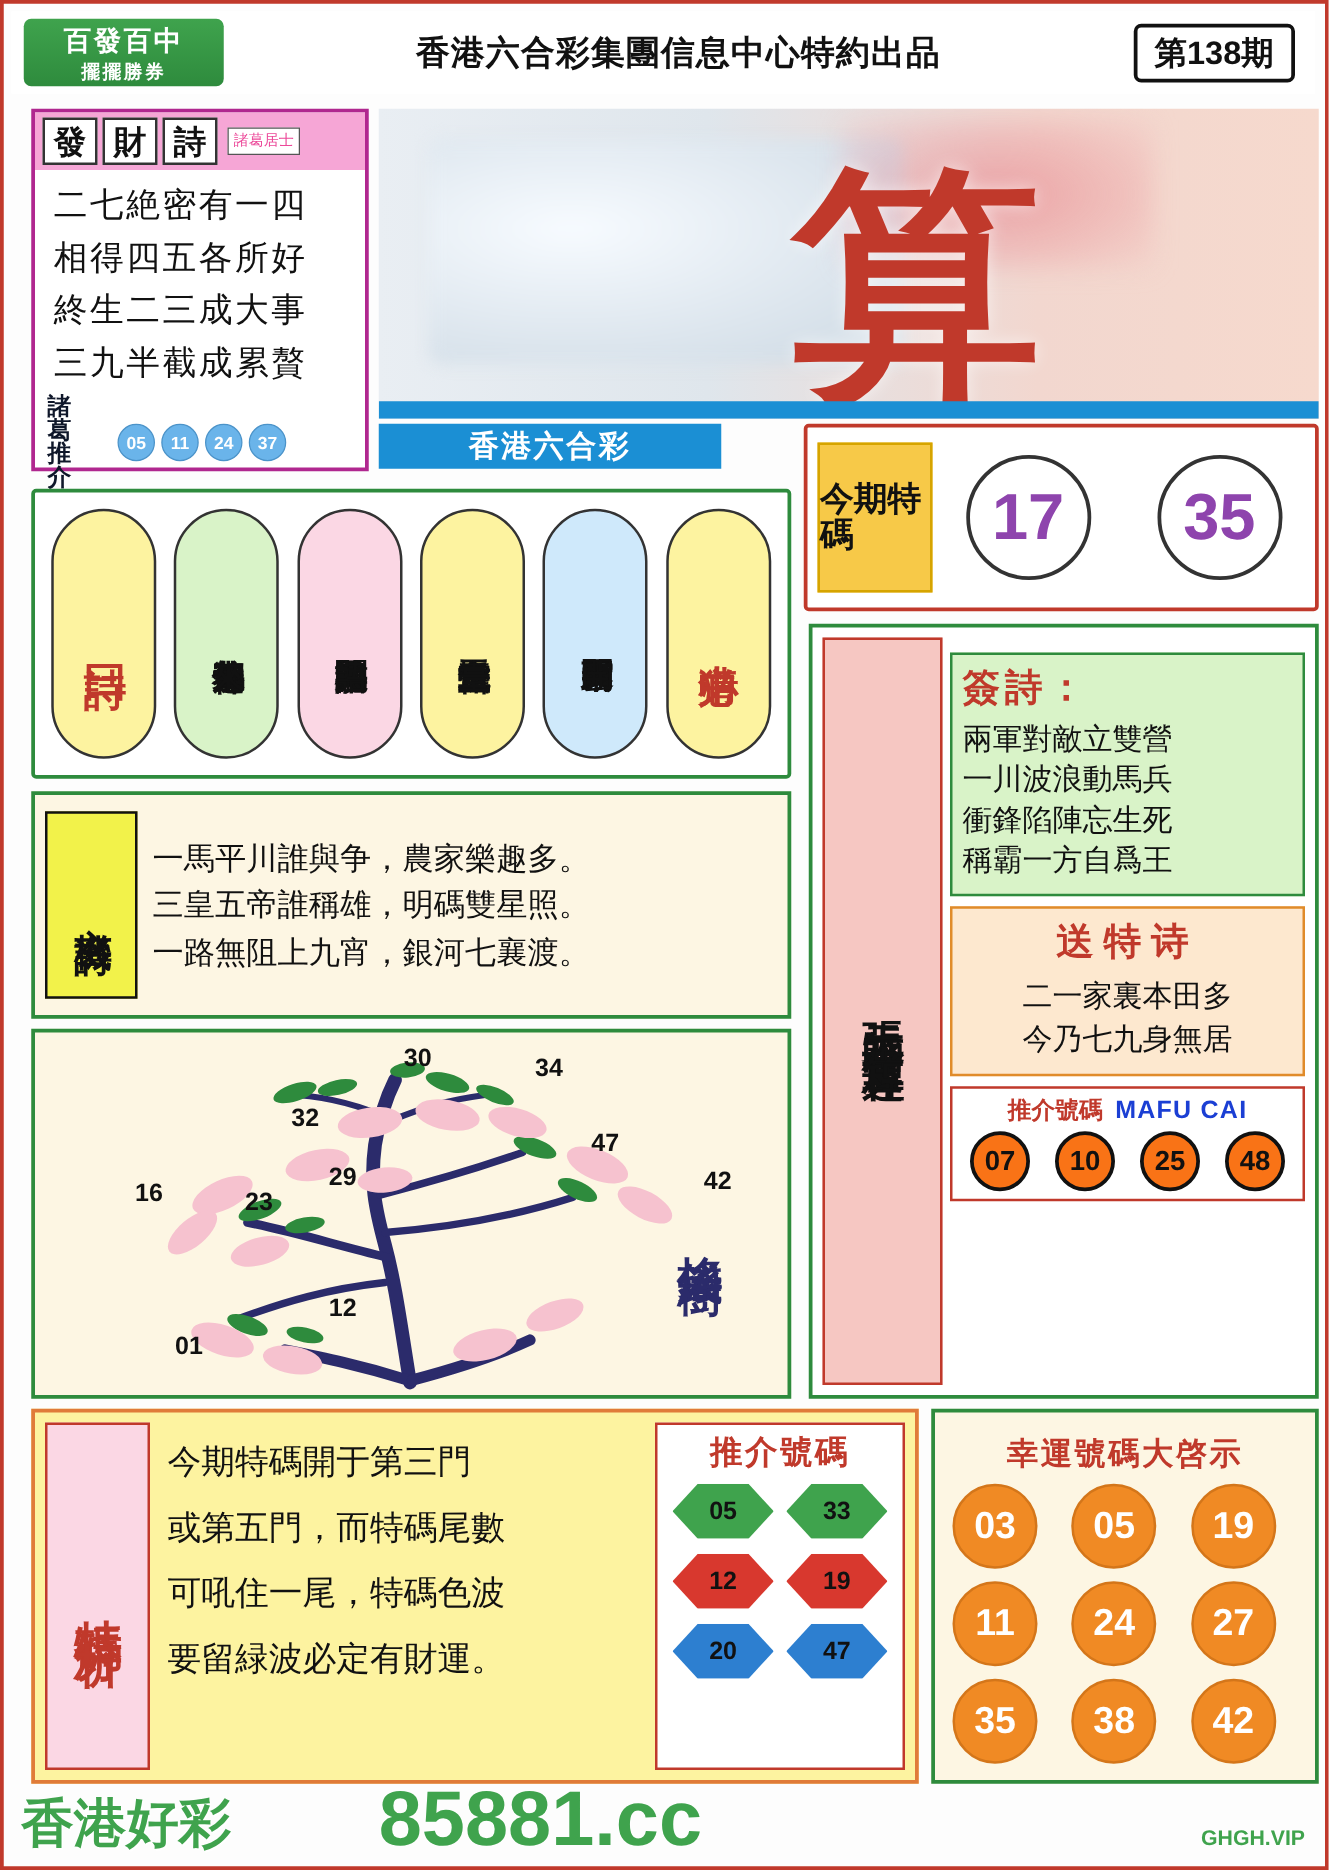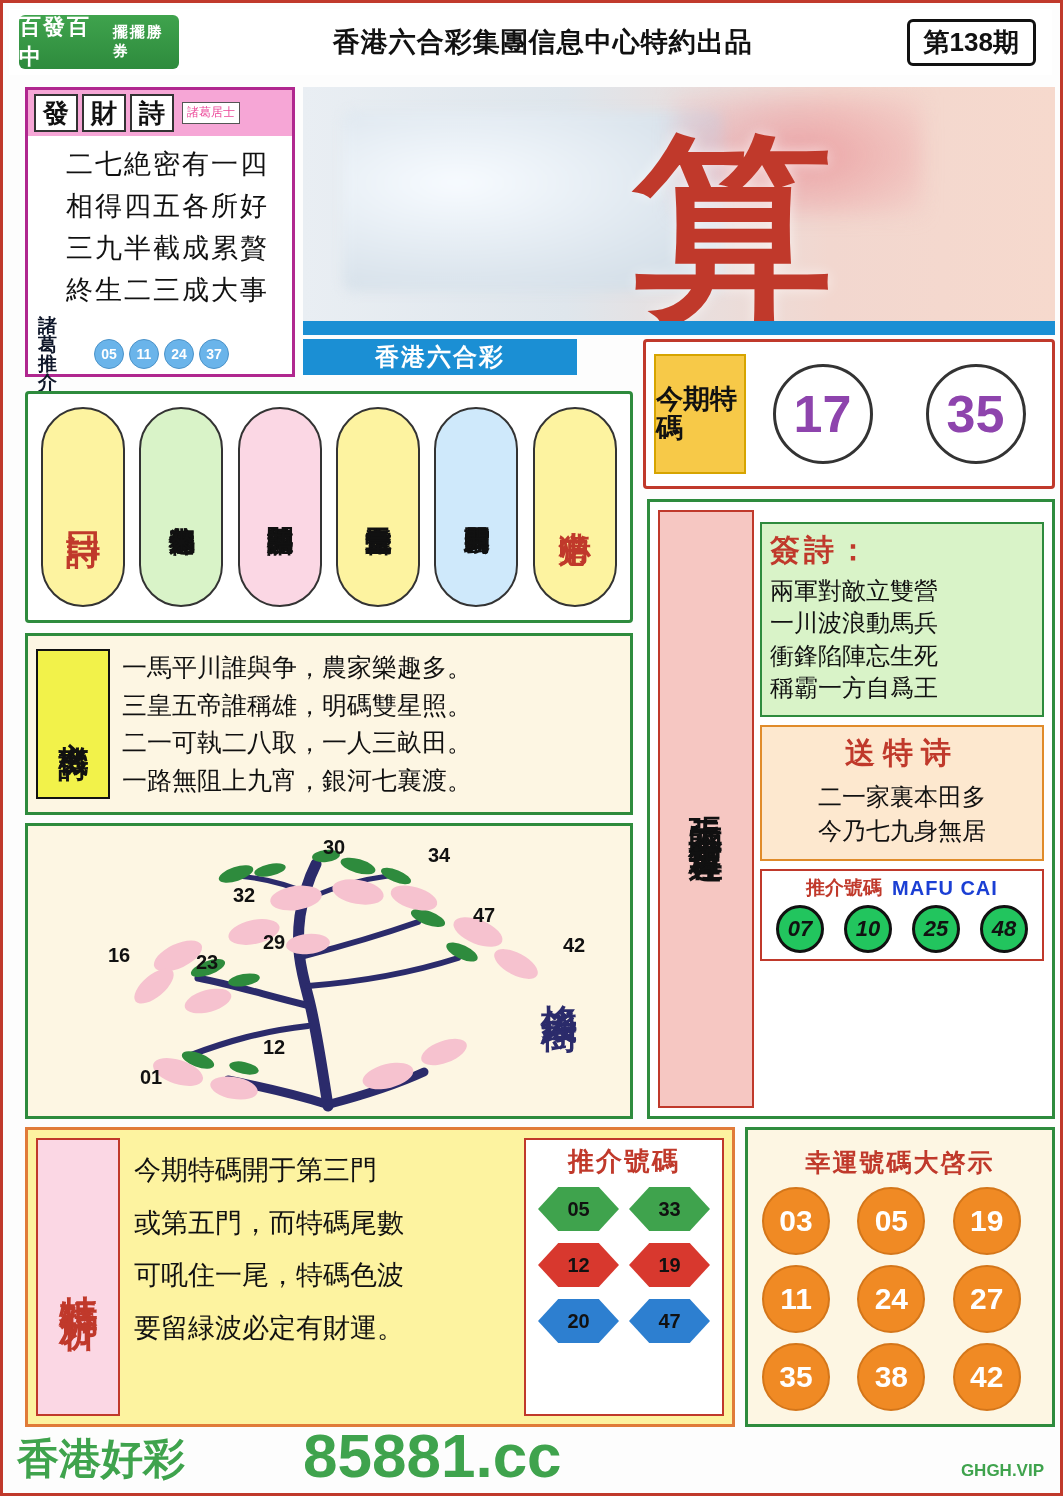--- a/index.html
+++ b/index.html
@@ -20,21 +20,21 @@
   
   .header {
     position:absolute; left:6px; top:6px; width:1043px; height:66px;
     background:#ffffff;
     display:flex; align-items:center;
   }
   .logo-box {
     width:160px; height:54px; margin-left:10px;
     background:linear-gradient(180deg,#3fa34d,#2e8b3d);
     border-radius:6px;
-    display:flex; align-items:center; justify-content:center;
+    display:flex; flex-direction:column; align-items:center; justify-content:center;
     color:#ffffff; font-weight:bold;
   }
   .logo-l1 { font-size:22px; letter-spacing:2px; }
   .logo-l2 { font-size:15px; letter-spacing:2px; }
   .header-title {
     flex:1; text-align:center;
     font-size:27px; font-weight:bold; color:#111;
     letter-spacing:1px;
   }
   .issue-badge {
@@ -62,21 +62,21 @@
     display:flex; align-items:center; justify-content:center;
     font-size:26px; font-weight:bold; color:#111;
   }
   .facai-author {
     margin-left:4px; background:#ffffff; border:1px solid #555;
     font-size:12px; padding:3px 4px; color:#ec4899; line-height:1.1;
     text-align:center;
   }
   .facai-lines {
     padding:10px 0 0 15px;
-    display:flex; flex-direction:column; align-items:center;
+    display:flex; flex-direction:column; 
     gap:6px;
   }
   .facai-lines div {
     font-size:27px; color:#111; letter-spacing:2px;
     font-family:"DejaVu Serif", serif;
   }
   .facai-foot {
     margin-top:8px; display:flex; align-items:center; padding-left:10px;
   }
   .facai-foot .lbl {
@@ -255,23 +255,23 @@
   }
   .tuijian-head {
     display:flex; align-items:center; justify-content:center; gap:10px;
     margin-bottom:4px;
   }
   .tuijian-head .cn { font-size:19px; font-weight:bold; color:#c0392b; }
   .tuijian-head .en { font-size:20px; font-weight:bold; color:#1b3fd4; letter-spacing:1px; }
   .tuijian-balls { display:flex; justify-content:space-around; }
   .ball-ring {
     width:48px; height:48px; border-radius:50%;
-    background:#22c55e; border:3px solid #111;
-    display:flex; align-items:center; justify-content:center;
-    font-size:22px; font-weight:bold; color:#111;font-style:italic;
+    background:#f97316; border:3px solid #111;
+    display:flex; align-items:center; justify-content:center;
+    font-size:22px; font-weight:bold; color:#111;
   }
 
   
   .analysis {
     position:absolute; left:22px; top:1124px; width:710px; height:300px;
     background:#fdf3a0; border:3px solid #e07b39;
     display:flex;
   }
   .an-label {
     width:84px; margin:8px; background:#fbd7e4; border:2px solid #c0392b;
@@ -363,22 +363,22 @@
   <div class="facai">
     <div class="facai-title">
       <div class="ch">發</div>
       <div class="ch">財</div>
       <div class="ch">詩</div>
       <div class="facai-author">諸葛居士</div>
     </div>
     <div class="facai-lines">
       <div>二七絶密有一四</div>
       <div>相得四五各所好</div>
+      <div>終生二三成大事</div>
       <div>三九半截成累贅</div>
-      <div>終生二三成大事</div>
     </div>
     <div class="facai-foot">
       <div class="lbl">
         <span>諸 葛</span>
         <span>推 介</span>
       </div>
       <div class="ball-sm">05</div>
       <div class="ball-sm">11</div>
       <div class="ball-sm">24</div>
       <div class="ball-sm">37</div>
@@ -408,21 +408,20 @@
     <div class="cap c3">蟾宮玉兔上重臺</div>
     <div class="cap c4">日到中天雲霧開</div>
     <div class="cap c5">猜中必中</div>
   </div>
 
   <div class="xuanji">
     <div class="xuanji-label">玄機詩</div>
     <div class="xuanji-lines">
       <div>一馬平川誰與争，農家樂趣多。</div>
       <div>三皇五帝誰稱雄，明碼雙星照。</div>
-      <div>二一可執二八取，一人三畝田。</div>
       <div>一路無阻上九宵，銀河七襄渡。</div>
     </div>
   </div>
 
   <div class="tree">
     <svg width="560" height="280" viewBox="0 0 560 280">
       <path d="M270 270 C262 220 258 190 250 160 C242 130 238 110 242 80 C246 55 252 40 258 28" stroke="#2b2b6b" stroke-width="11" fill="none" stroke-linecap="round"></path>
       <path d="M268 268 C230 256 200 250 170 244" stroke="#2b2b6b" stroke-width="9" fill="none" stroke-linecap="round"></path>
       <path d="M272 268 C310 258 340 248 366 236" stroke="#2b2b6b" stroke-width="9" fill="none" stroke-linecap="round"></path>
       <path d="M252 170 C210 160 180 150 140 142" stroke="#2b2b6b" stroke-width="7" fill="none" stroke-linecap="round"></path>

